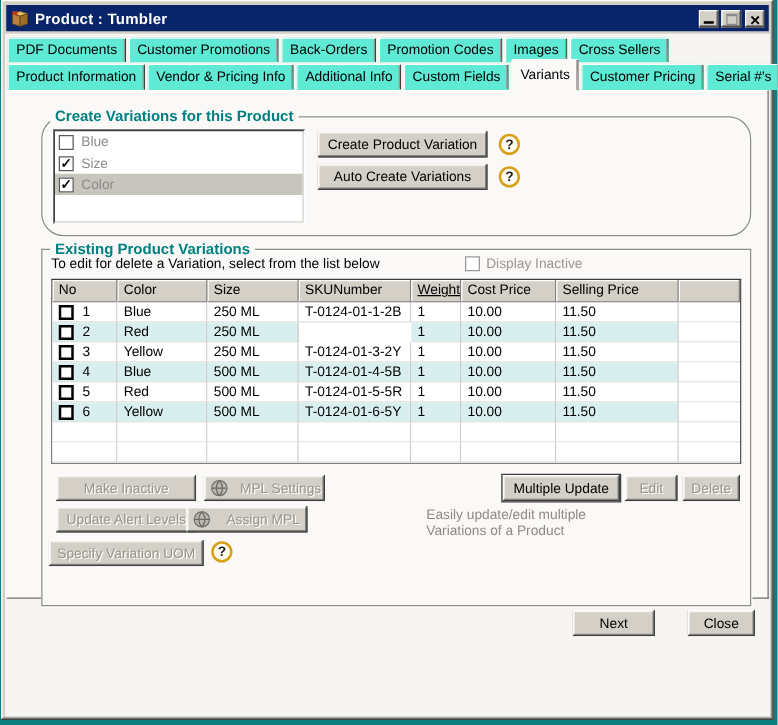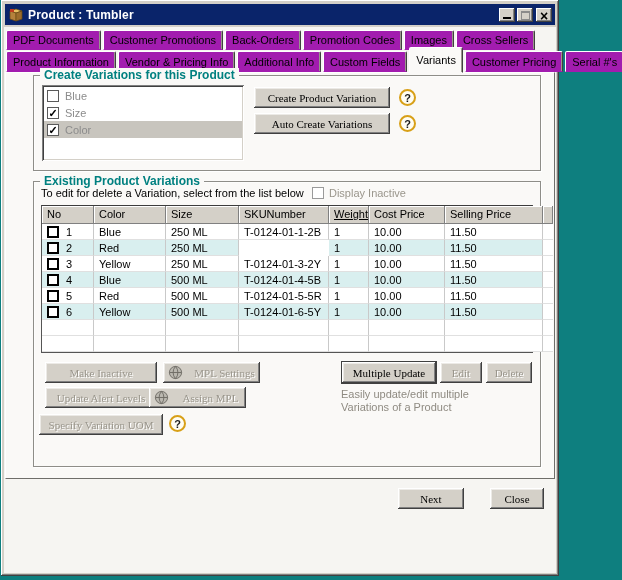--- a/index.html
+++ b/index.html
@@ -4,21 +4,21 @@
 <style>
   * { box-sizing: border-box; margin: 0; padding: 0; }
   html,body { width:622px; height:580px; overflow:hidden; }
   body {
     background:#0e7f7f;
     font-family:"Liberation Sans", sans-serif;
     font-size:11px; color:#000;
     position:relative;
   }
   .window {
-    position:absolute; left:1px; top:0; width:558px; height:576px;
+    position:absolute; left:1px; top:0; width:618px; height:576px;
     background: var(--face,#d4d0c8);
     box-shadow: inset -1px -1px 0 #404040, inset 1px 1px 0 #ffffff,
                 inset -2px -2px 0 #808080, inset 2px 2px 0 #d4d0c8;
     padding:3px;
   }
   
   .titlebar {
     height:21px; background: var(--titlebar,#0a246a);
     display:flex; align-items:center; padding:0 3px; margin:1px;
   }
@@ -37,21 +37,21 @@
   .win-btn.close { margin-left:1px; }
   
   .client { position:absolute; left:3px; right:3px; top:27px; bottom:3px; background:#f6f5f2; }
   
   .tabs { padding:3px 1px 0 2px; position:relative; }
   .tabrow { display:flex; height:20px; align-items:flex-end; }
   .tabrow2 { margin-top:1px; height:21px; }
   .tab {
     display:flex; align-items:center; justify-content:center;
     height:20px; padding:0 6px; margin-right:2px; white-space:nowrap;
-    background:#a21caf;
+    background:#5eead4;
     border:1px solid; border-color:#fff #404040 transparent #fff;
     border-radius:2px 2px 0 0;
     box-shadow: inset -1px 0 0 #9a968c;
     cursor:default;
   }
   .tabrow2 .tab { height:21px; }
   .tab.active {
     background:#faf9f7; height:26px; position:relative; z-index:4;
     margin-bottom:-1px; font-size:11px;text-align:center;
   }
@@ -64,21 +64,21 @@
   .group {
     position:relative; margin:0 13px 0 27px;
     border:1px solid #8e8d88;
     box-shadow: 1px 1px 0 #fff, inset 1px 1px 0 #fdfdfc;
     background:#faf9f7;
   }
   .group-title {
     position:absolute; top:-8px; left:6px; background:#faf9f7; padding:0 4px;
     color: var(--teal,#008080); font-weight:bold; font-size:12px; white-space:nowrap;
   }
-  .group1 { margin-top:2px; height:96px; }
+  .group1 { margin-top:20px; height:96px;border-radius:18px; }
   .group2 { margin-top:10px; height:286px; }
   
   .g1-content { display:flex; padding:9px 6px 0 8px; }
   .listbox {
     width:202px; height:76px; background:#fff; padding:2px;
     box-shadow: inset 1px 1px 0 #808080, inset -1px -1px 0 #fff,
                 inset 2px 2px 0 #404040, inset -2px -2px 0 #d4d0c8;
     overflow:hidden;
   }
   .lb-item { display:flex; align-items:center; height:17px; padding-left:3px; color:#8c8c8c; }
@@ -86,21 +86,21 @@
   .cb {
     width:12px; height:12px; background:#fff; border:1px solid #5a5a5a;
     display:inline-flex; align-items:center; justify-content:center; margin-right:6px;
     position:relative; flex:none;
   }
   .cb.checked::after { content:"✓"; font-size:11px; font-weight:bold; color:#000; line-height:10px; }
   .g1-buttons { margin-left:10px; display:flex; flex-direction:column; gap:5px; padding-top:2px; }
   .btn-row { display:flex; align-items:center; }
   .btn {
     background:#d4d0c8; border:0; height:21px; font-size:11px;
-    font-family:Liberation Serif, serif;
+    font-family:Liberation Sans, sans-serif;
     box-shadow: inset -1px -1px 0 #404040, inset 1px 1px 0 #fff,
                 inset -2px -2px 0 #808080, inset 2px 2px 0 #eceae6;
     display:inline-flex; align-items:center; justify-content:center; cursor:default;
     white-space:nowrap;
   }
   .btn.wide { width:136px; }
   .btn.disabled { color:#9a968c; text-shadow:1px 1px 0 #fff; }
   .help {
     width:17px; height:17px; border-radius:50%; background:#fffdf2;
     border:2px solid var(--help-ring,#d8a018); color:#1a1a1a; font-weight:bold; font-size:11px;

